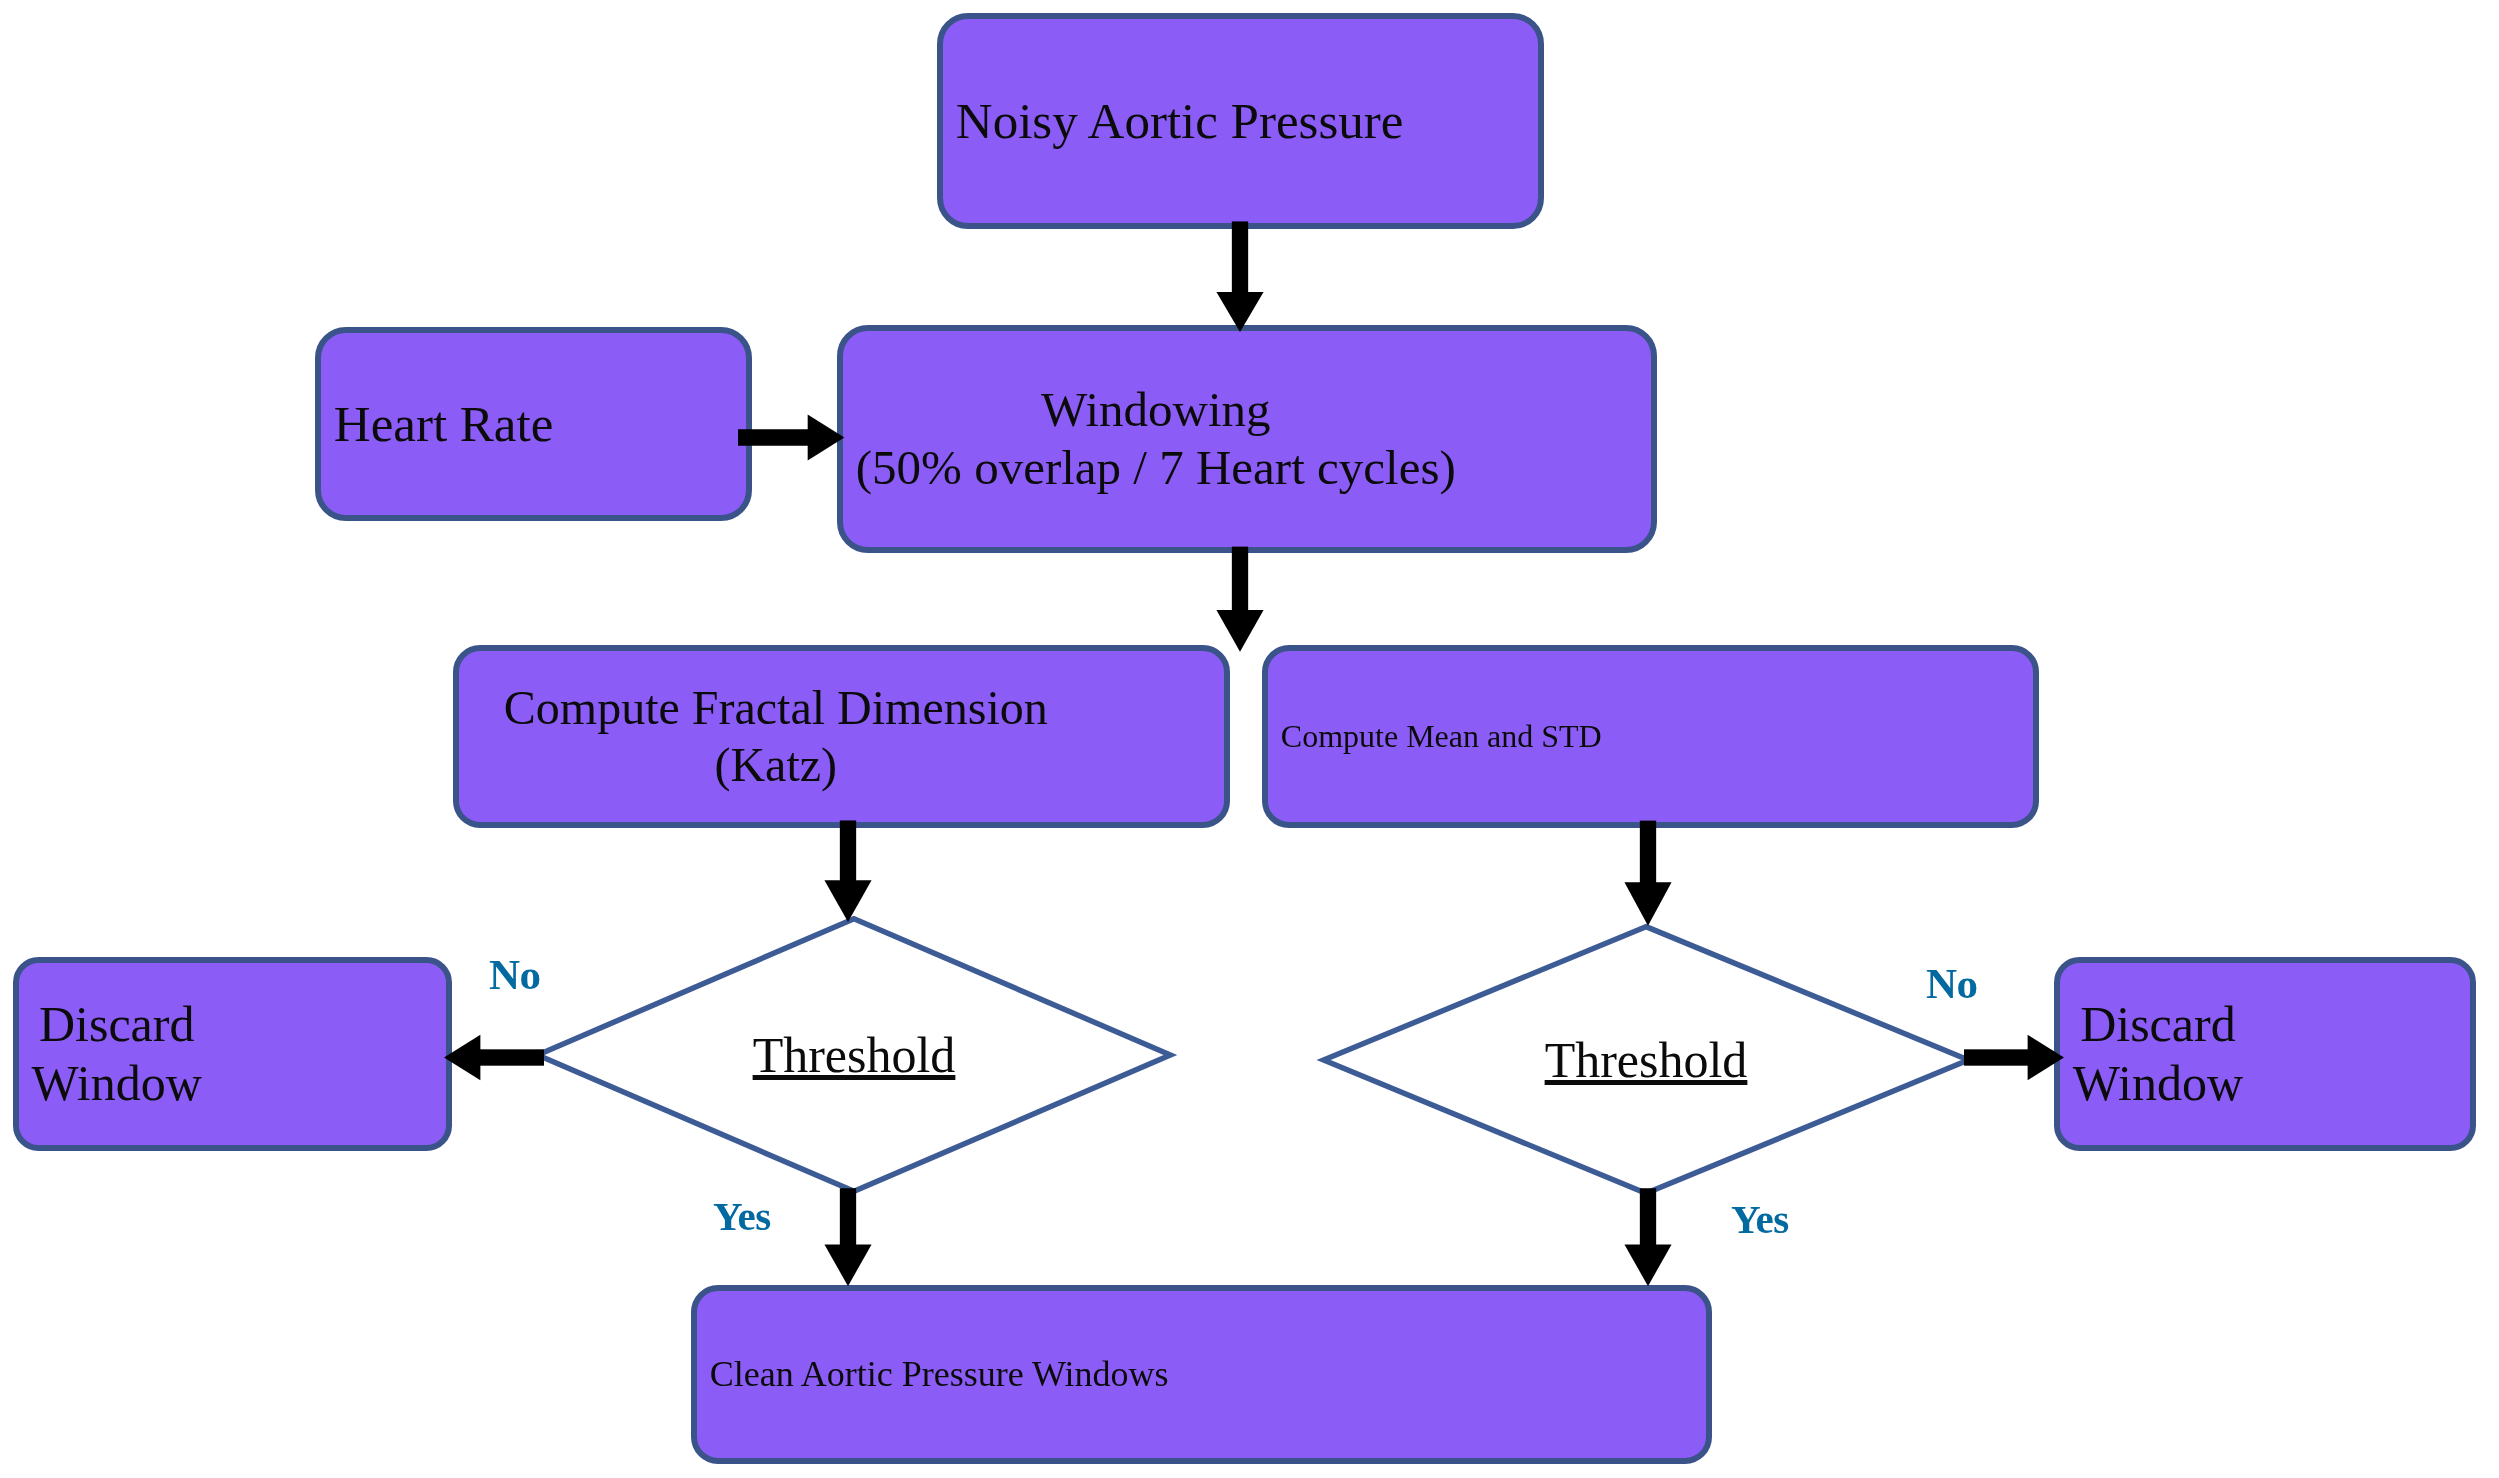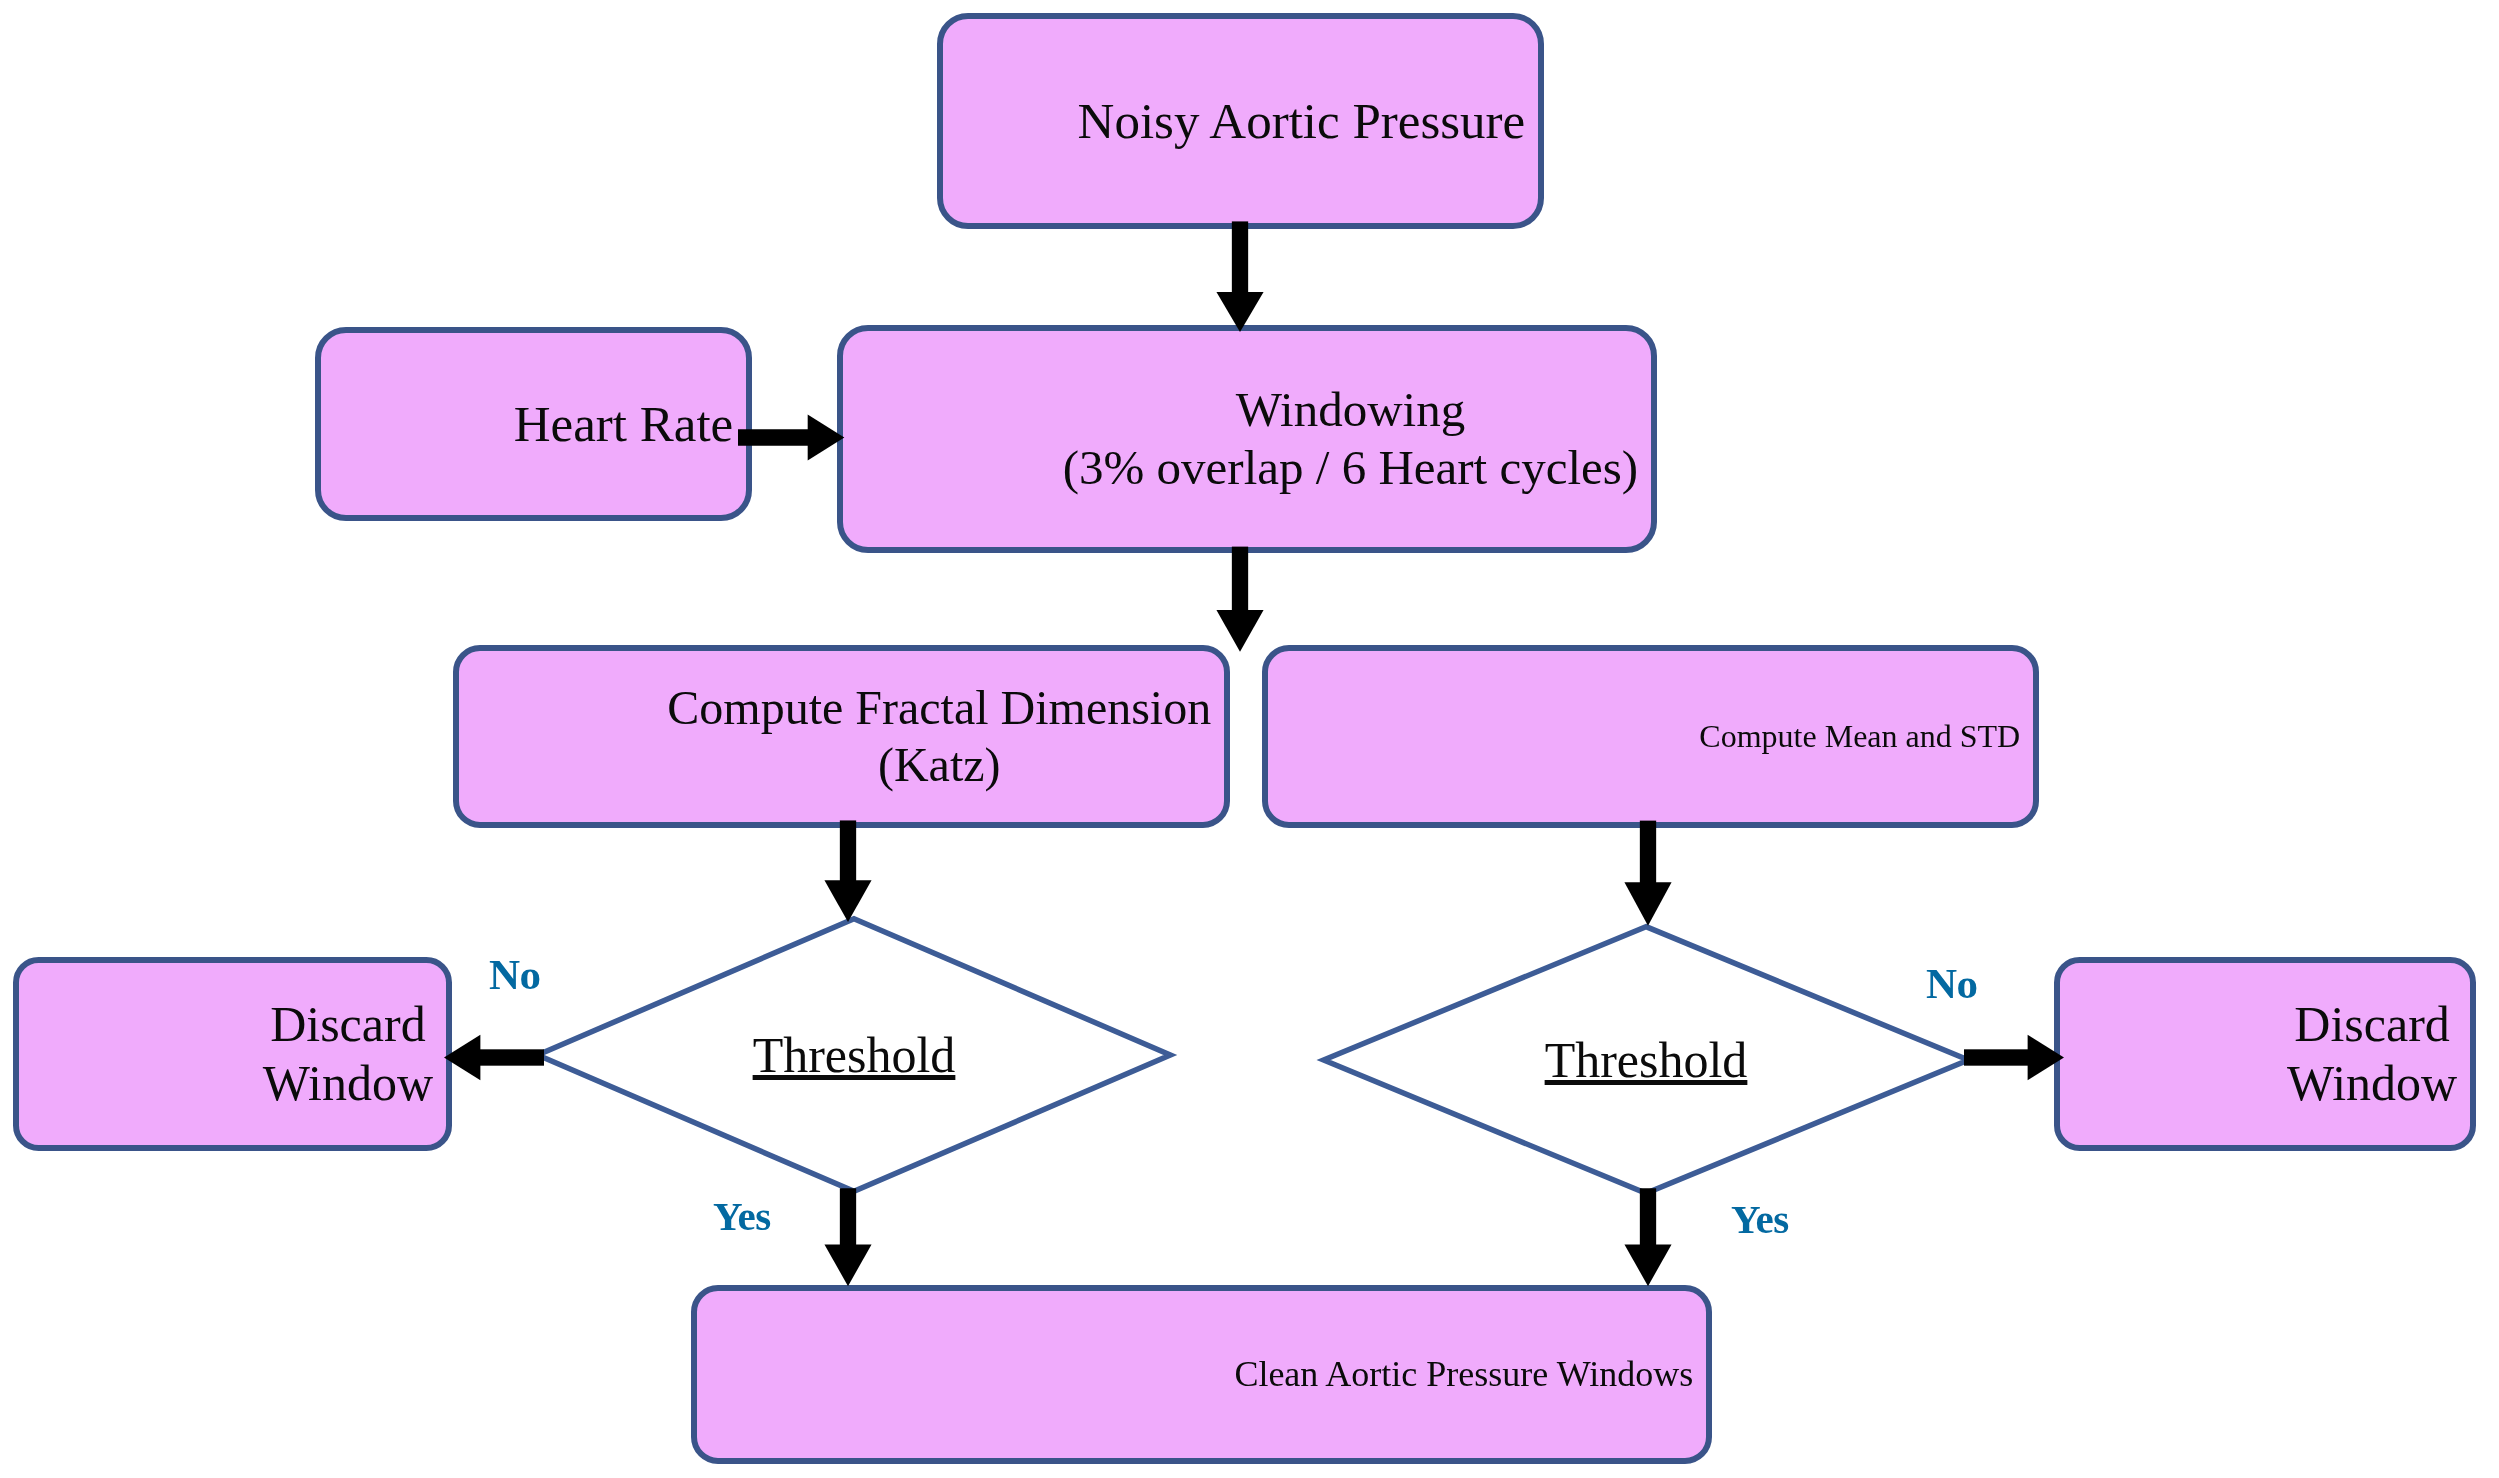--- a/index.html
+++ b/index.html
@@ -17,24 +17,24 @@
     height: 1478px;
     background: #ffffff;
     overflow: hidden;
   }
   
   .node-box {
     position: absolute;
     box-sizing: border-box;
     border: 6.4px solid #3a5489;
     border-radius: 31px;
-    background: #f0abfc;
+    background: #8b5cf6;
     display: flex;
     align-items: center;
-    justify-content: flex-end;
+    justify-content: flex-start;
     text-align: center;
     color: #0b0b0b;
     line-height: 1.18;
     z-index: 3;
   }
   .node-label {
     display: block;
     white-space: pre-line;
     padding: 0 12.8px;
   }
@@ -163,21 +163,21 @@
   <div class="node-box" style="left:937px; top:12.8px; width:607px; height:216px; font-size:51px;">
     <span class="node-label">Noisy Aortic Pressure</span>
   </div>
 
   <div class="node-box" style="left:315px; top:327px; width:437px; height:194px; font-size:51px;">
     <span class="node-label">Heart Rate</span>
   </div>
 
   <div class="node-box" style="left:837px; top:325px; width:820px; height:228px; font-size:49px;">
     <span class="node-label">Windowing
-(3% overlap / 6 Heart cycles)</span>
+(50% overlap / 7 Heart cycles)</span>
   </div>
 
   <div class="node-box" style="left:453px; top:645px; width:777px; height:183px; font-size:48px; border-radius:27px;padding-left:32px;">
     <span class="node-label">Compute Fractal Dimension
 (Katz)</span>
   </div>
 
   <div class="node-box" style="left:1262px; top:645px; width:777px; height:183px; font-size:32px; border-radius:27px;">
     <span class="node-label">Compute Mean and STD</span>
   </div>

